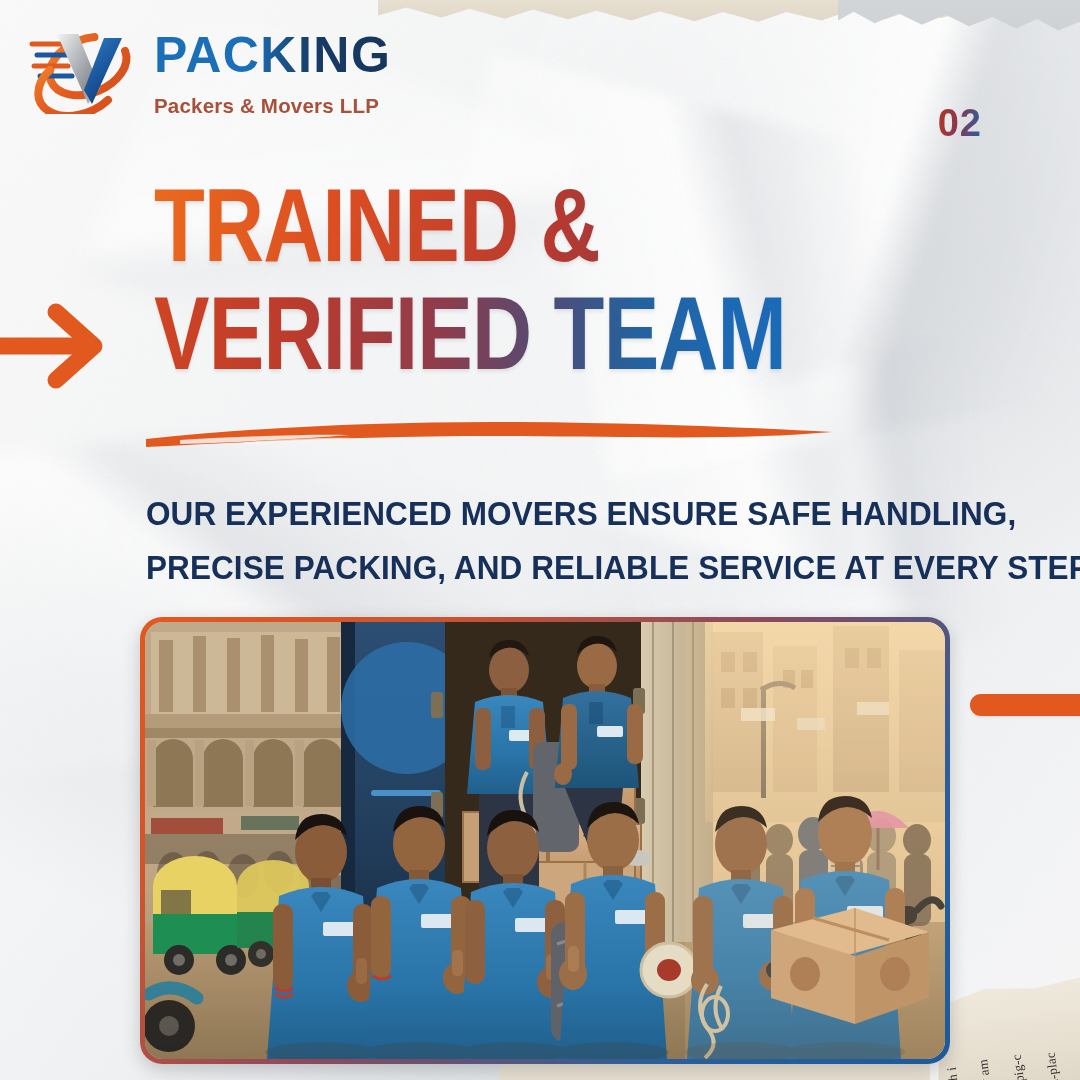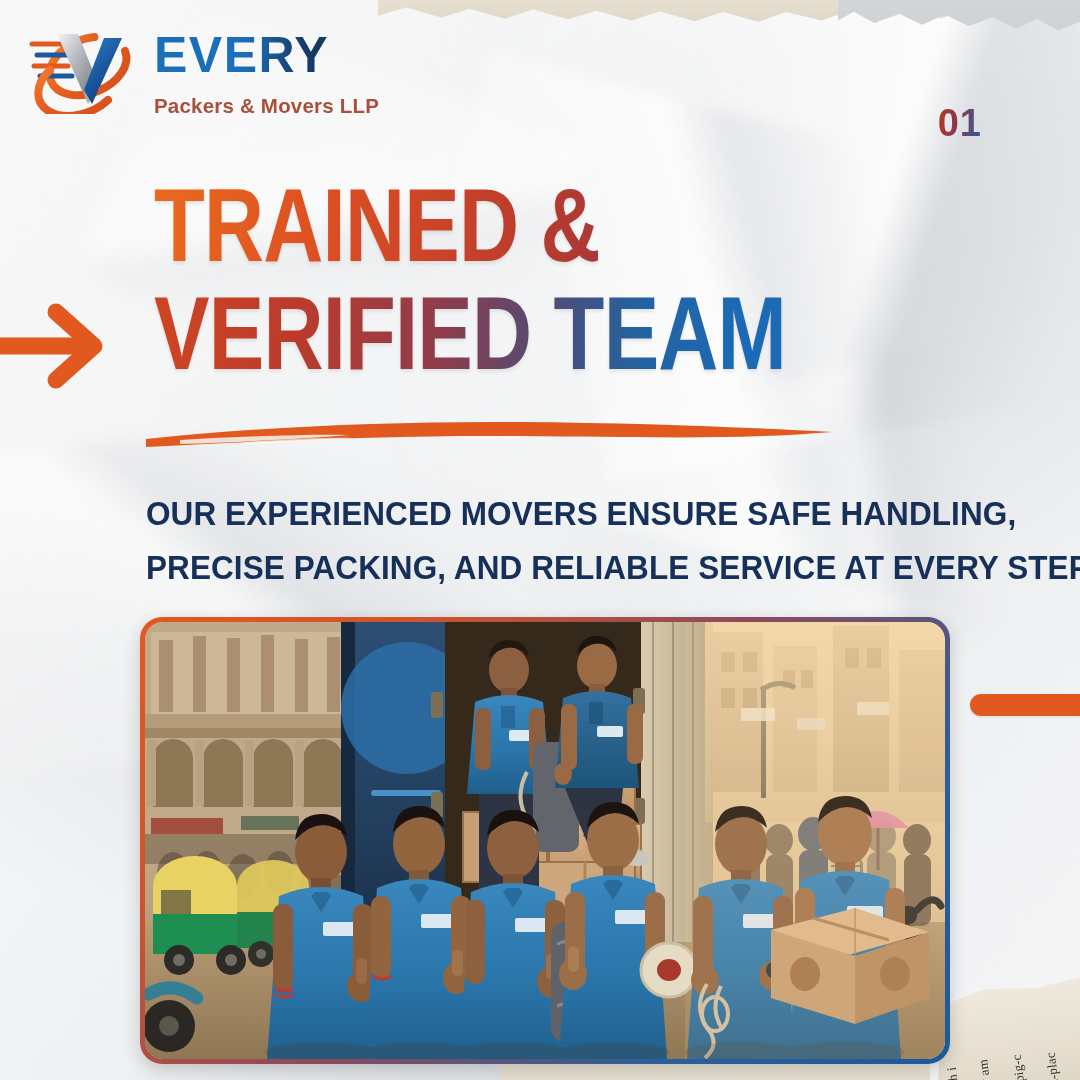--- a/index.html
+++ b/index.html
@@ -239,26 +239,26 @@
         <line x1="14" y1="60" x2="46" y2="60" stroke="#1b58a0" stroke-width="5"></line>
       </g>
 
       <path d="M31 18 L52 18 L74 72 L62 88 Z" fill="url(#gSilver)"></path>
 
       <path d="M96 22 L78 22 L58 74 L66 88 Z" fill="url(#gBlue)"></path>
 
       <path d="M24 54 a40 27 -22 0 0 58 30" fill="none" stroke="url(#gOrb)" stroke-width="8" stroke-linecap="round"></path>
     </svg>
     <div class="logo-text">
-      <div class="logo-title">EVERY</div>
+      <div class="logo-title">PACKING</div>
       <div class="logo-sub">Packers &amp; Movers LLP</div>
     </div>
   </div>
 
-  <div class="stepnum">01</div>
+  <div class="stepnum">02</div>
 
   <svg class="arrow-left" viewBox="0 0 130 100">
     <g fill="none" stroke="#e2591f" stroke-width="17" stroke-linecap="round" stroke-linejoin="round">
       <line x1="-6" y1="50" x2="104" y2="50"></line>
       <polyline points="68,16 106,50 68,84"></polyline>
     </g>
   </svg>
 
   <div class="bar-right"></div>
 

